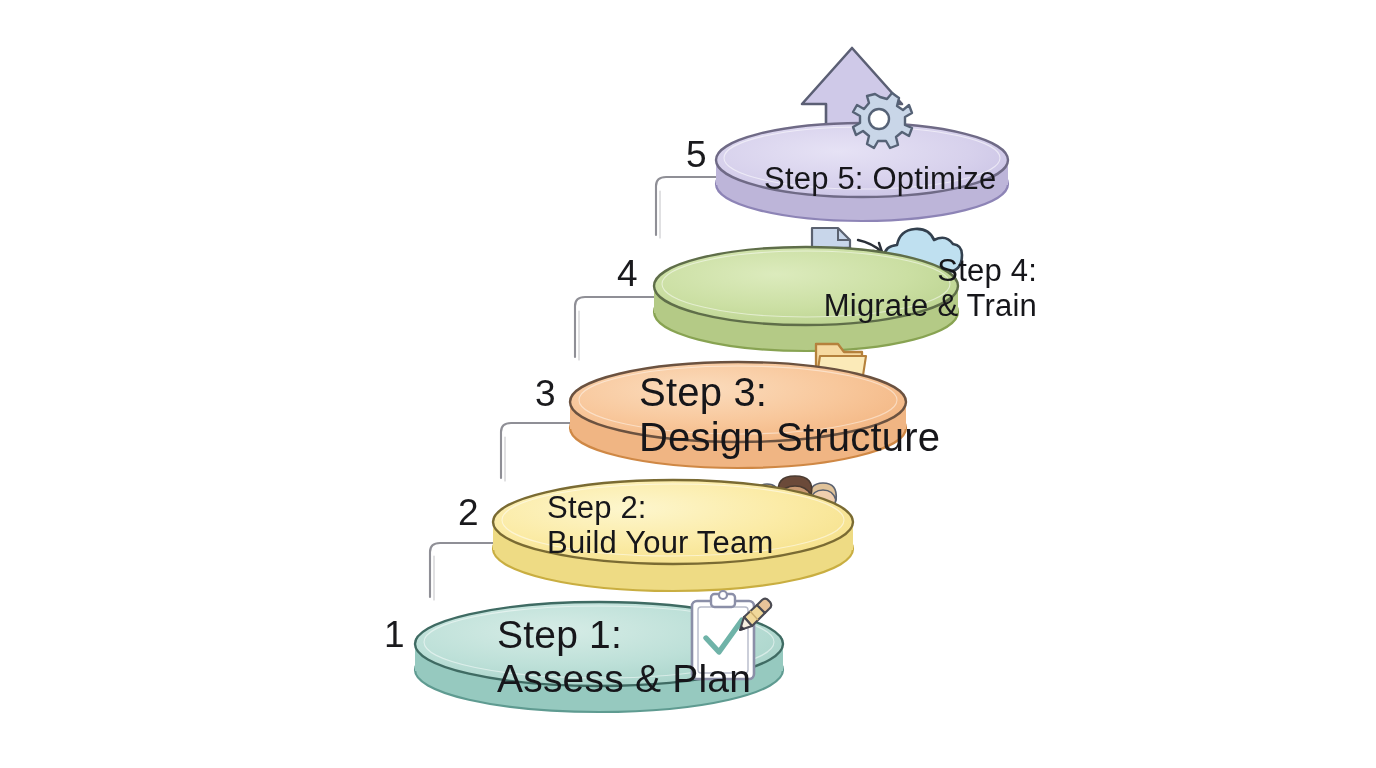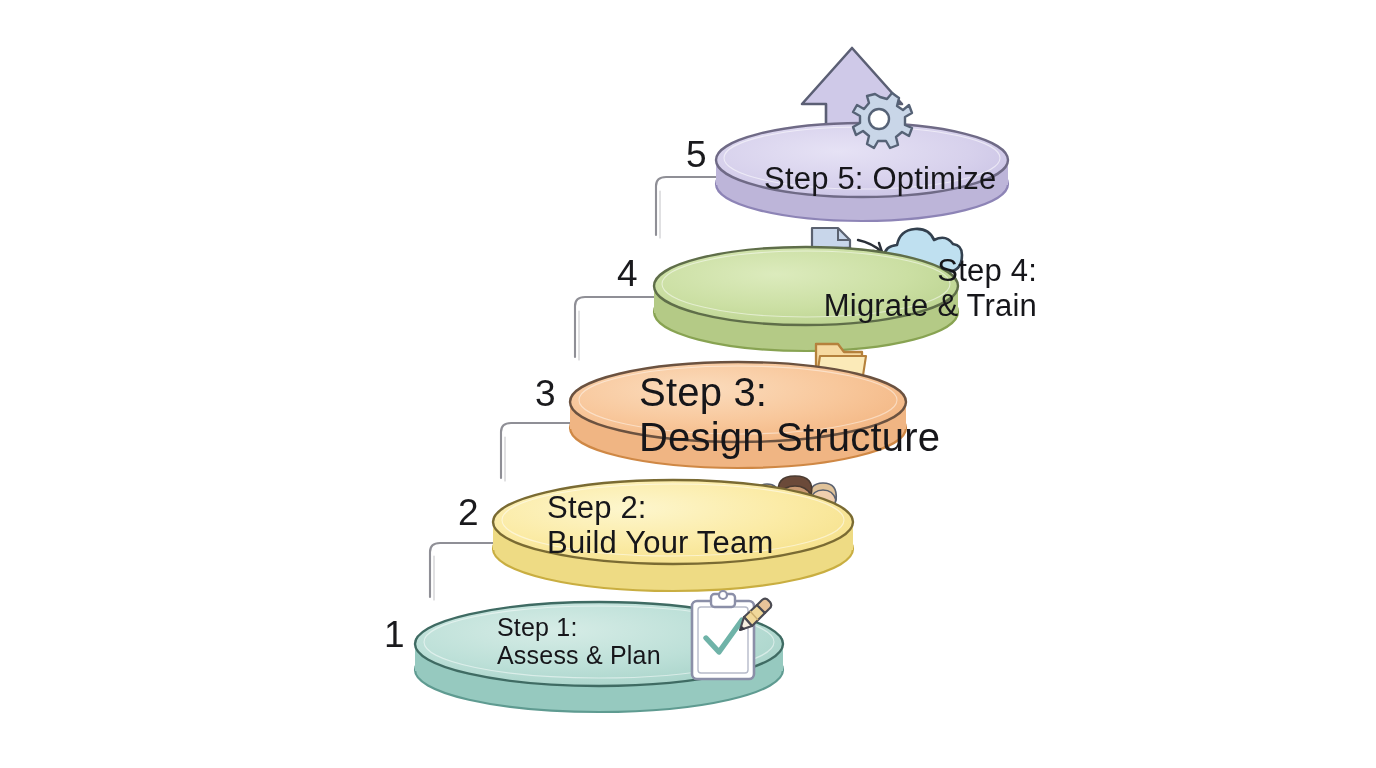--- a/index.html
+++ b/index.html
@@ -261,18 +261,18 @@
         <path d="M 706 638 L 719 652 L 742 620" fill="none" stroke="#6fb3a8" stroke-width="5.4" stroke-linecap="round" stroke-linejoin="round"></path>
         <g>
           <path d="M 744 617 L 757 605 L 765 613 L 752 626 Z" fill="#f0d89a" stroke="#4a4a52" stroke-width="2.1" stroke-linejoin="round"></path>
           <path d="M 757 605 L 762 600 Q 766 597 769 601 L 770 602 Q 773 606 769 609 L 765 613 Z" fill="#e8c39a" stroke="#4a4a52" stroke-width="2.1" stroke-linejoin="round"></path>
           <path d="M 744 617 L 752 626 L 740 630 Z" fill="#f7f0e0" stroke="#4a4a52" stroke-width="2.1" stroke-linejoin="round"></path>
           <path d="M 742 627 L 740 630 L 744 629 Z" fill="#3a3a42" stroke="#3a3a42" stroke-width="1.4" stroke-linejoin="round"></path>
           <line x1="750" y1="611" x2="758" y2="620" stroke="#cdae6e" stroke-width="1.4"></line>
         </g>
       </g>
     </svg>
-    <div class="step-label" style="left:497px; top:613px; width:330px; font-size:25px;"><span>Step 1:</span>
+    <div class="step-label" style="left:497px; top:613px; width:330px; font-size:39px;"><span>Step 1:</span>
 <span>Assess &amp; Plan</span></div>
     <div class="step-number" style="left:384px; top:616px;">1</div>
   </div>
 
 </div>
 
 </body></html>

